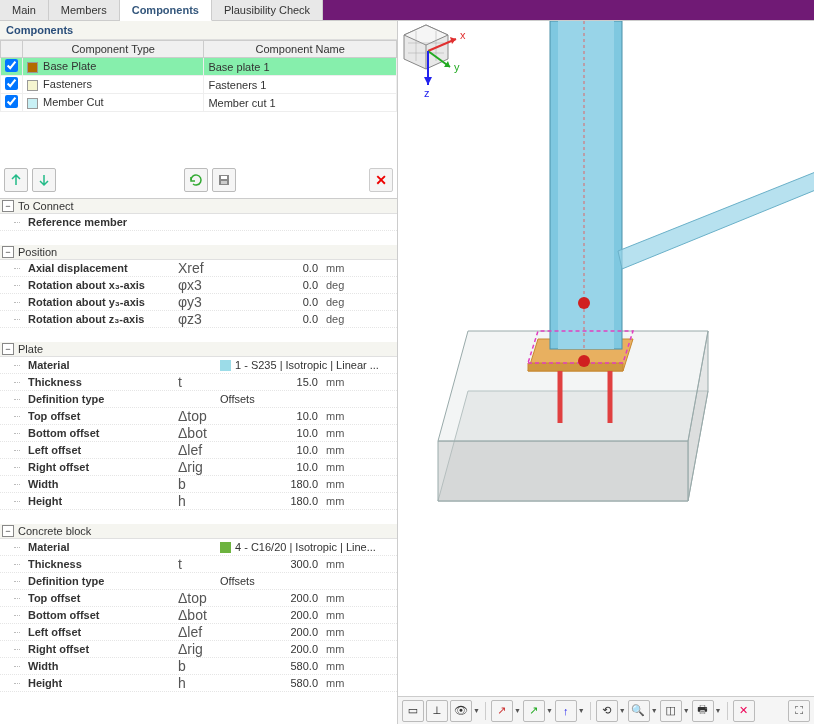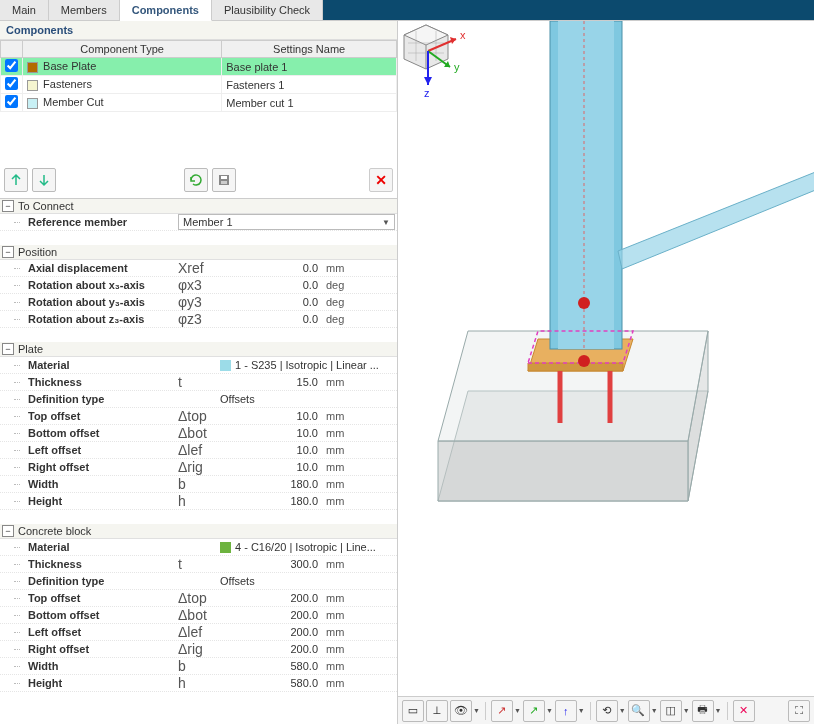--- a/index.html
+++ b/index.html
@@ -1,19 +1,19 @@
 <!DOCTYPE html>
 <html><head>
 <meta charset="utf-8">
 <style>
 * { box-sizing: border-box; margin: 0; padding: 0; }
 body { font-family: "Segoe UI", Tahoma, sans-serif; font-size: 11px; color: #333; background: #fff; width: 814px; height: 724px; overflow: hidden; display: flex; flex-direction: column; }
 
 
-.tabs { display: flex; background: #0c4a6e; border-bottom: 1px solid #ccc; }
+.tabs { display: flex; background: #701a75; border-bottom: 1px solid #ccc; }
 .tab { padding: 4px 12px; border-right: 1px solid #ccc; cursor: pointer; background: #e8e8e8; }
 .tab.active { background: #fff; border-bottom: 1px solid #fff; margin-bottom: -1px; font-weight: bold; color: #34577c; }
 
 .main-area { display: flex; flex: 1; overflow: hidden; }
 .left-panel { width: 398px; display: flex; flex-direction: column; border-right: 1px solid #ccc; overflow-y: auto; }
 .right-panel { flex: 1; display: flex; flex-direction: column; position: relative; background: #fff; }
 
 
 .section-head { background: #f5f5f0; padding: 3px 6px; font-weight: bold; color: #2a4e7a; border-bottom: 1px solid #ddd; display: flex; justify-content: space-between; align-items: center; }
 .section-head .right { color: #2a4e7a; font-weight: bold; }
@@ -78,21 +78,21 @@
 
     <div class="section-head">
       <span>Components</span>
     </div>
 
     <table class="comp-table">
       <thead>
         <tr>
           <th class="chk"></th>
           <th>Component Type</th>
-          <th>Settings Name</th>
+          <th>Component Name</th>
         </tr>
       </thead>
       <tbody id="comp-tbody">
           <tr class="selected">
             <td class="chk"><input type="checkbox" checked="" style=""></td>
     <td><span class="swatch" style="background:#b36b00"></span> <span>Base Plate</span></td>
     <td>Base plate 1</td>
           </tr>
           <tr>
             <td class="chk"><input type="checkbox" checked="" style=""></td>
@@ -137,24 +137,20 @@
       <div class="tbtn red">✕</div>
     </div>
 
 
     <div class="prop-group-head">
       <span class="toggle">−</span>
       <span>To Connect</span>
     </div>
     <div class="prop-row">
       <div class="prop-label sub">Reference member</div>
-      <div class="dropdown">
-        <span>Member 1</span>
-        <span class="caret">▼</span>
-      </div>
     </div>
     <div style="height:14px;"></div>
 
     <div class="prop-group-head">
       <span class="toggle">−</span>
       <span>Position</span>
     </div>
     <div id="position-rows">
         <div class="prop-row">
           <div class="prop-label sub">Axial displacement</div>

